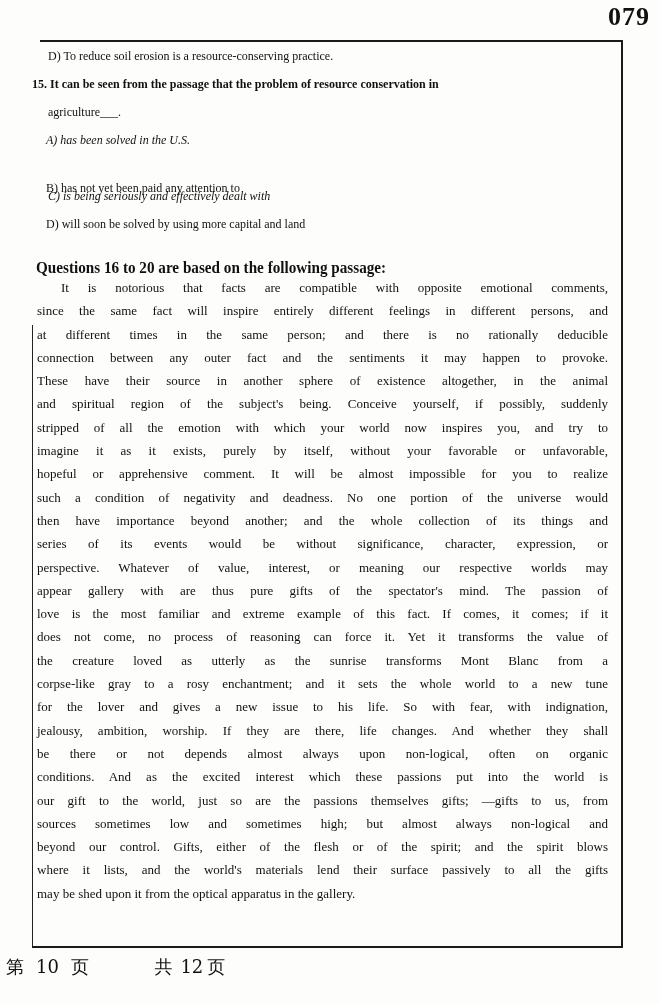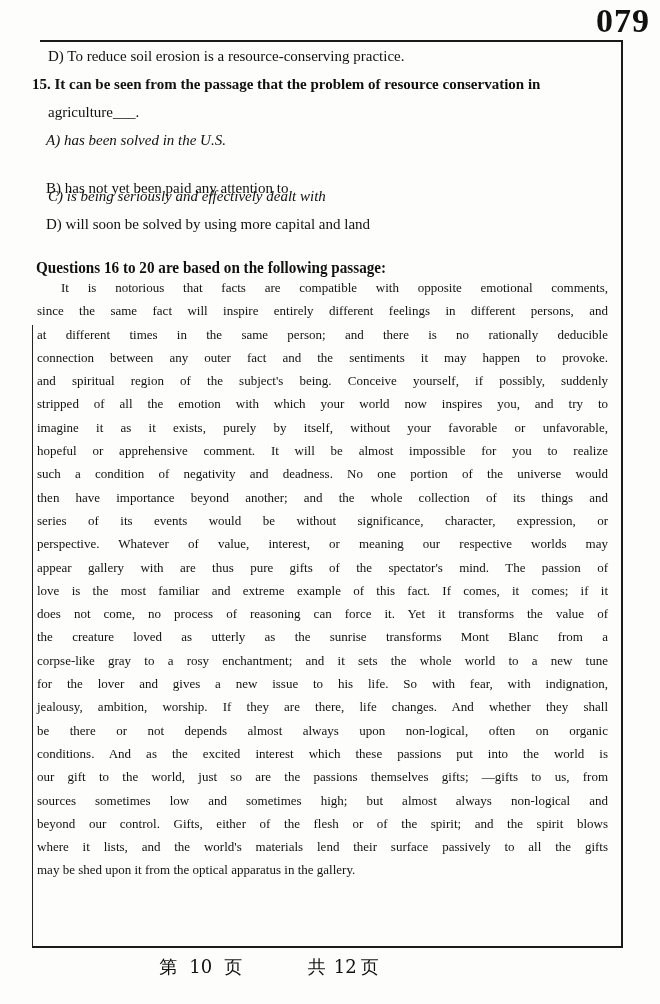--- a/index.html
+++ b/index.html
@@ -15,21 +15,21 @@
       font-family: "Liberation Serif", "DejaVu Serif", serif;
       color: #111111;
       background: #fdfdfc;
     }
     .page-code {
       position: absolute;
       right: 10px;
       top: 2px;
       font-family: "Liberation Serif", serif;
       font-weight: bold;
-      font-size: 34px;
+      font-size: 26px;
       letter-spacing: 1px;
       color: #111;
     }
     .box-top {
       position: absolute;
       left: 40px;
       top: 40px;
       width: 582px;
       height: 0;
       border-top: 2px solid #1a1a1a;
@@ -54,21 +54,21 @@
       position: absolute;
       left: 32px;
       top: 946px;
       width: 591px;
       height: 0;
       border-top: 2px solid #1a1a1a;
     }
     .line {
       position: absolute;
       white-space: nowrap;
-      font-size: 15px;
+      font-size: 12px;
       line-height: 22px;
     }
     .heading {
       position: absolute;
       left: 36px;
       top: 258px;
       font-weight: bold;
       font-size: 16.5px;
       white-space: nowrap;
       transform: scaleX(0.92);
@@ -96,21 +96,21 @@
       text-align-last: left;
     }
     .passage .pline.indent {
       padding-left: 24px;
     }
     .footer {
       position: absolute;
       top: 955px;
       left: 0;
       width: 534px;
-      text-align: center;
+      text-align: left;
       font-size: 18px;
       font-family: "DejaVu Serif", "Liberation Serif", serif;
       word-spacing: 4px;
     }
     .footer span { margin: 0 6px; }
   </style>
 </head>
 <body>
 
 <div class="page-code">079</div>
@@ -131,20 +131,21 @@
   <div class="line" style="left:46px; top:213px;">D) will soon be solved by using more capital and land</div>
 </div>
 
 <div class="heading">Questions 16 to 20 are based on the following passage:</div>
 
 <div class="passage">
   <span class="pline indent">It is notorious that facts are compatible with opposite emotional comments,</span>
   <span class="pline">since the same fact will inspire entirely different feelings in different persons, and</span>
   <span class="pline">at different times in the same person; and there is no rationally deducible</span>
   <span class="pline">connection between any outer fact and the sentiments it may happen to provoke.</span>
+  <span class="pline">These have their source in another sphere of existence altogether, in the animal</span>
   <span class="pline">and spiritual region of the subject's being. Conceive yourself, if possibly, suddenly</span>
   <span class="pline">stripped of all the emotion with which your world now inspires you, and try to</span>
   <span class="pline">imagine it as it exists, purely by itself, without your favorable or unfavorable,</span>
   <span class="pline">hopeful or apprehensive comment. It will be almost impossible for you to realize</span>
   <span class="pline">such a condition of negativity and deadness. No one portion of the universe would</span>
   <span class="pline">then have importance beyond another; and the whole collection of its things and</span>
   <span class="pline">series of its events would be without significance, character, expression, or</span>
   <span class="pline">perspective. Whatever of value, interest, or meaning our respective worlds may</span>
   <span class="pline">appear gallery with are thus pure gifts of the spectator's mind. The passion of</span>
   <span class="pline">love is the most familiar and extreme example of this fact. If comes, it comes; if it</span>

